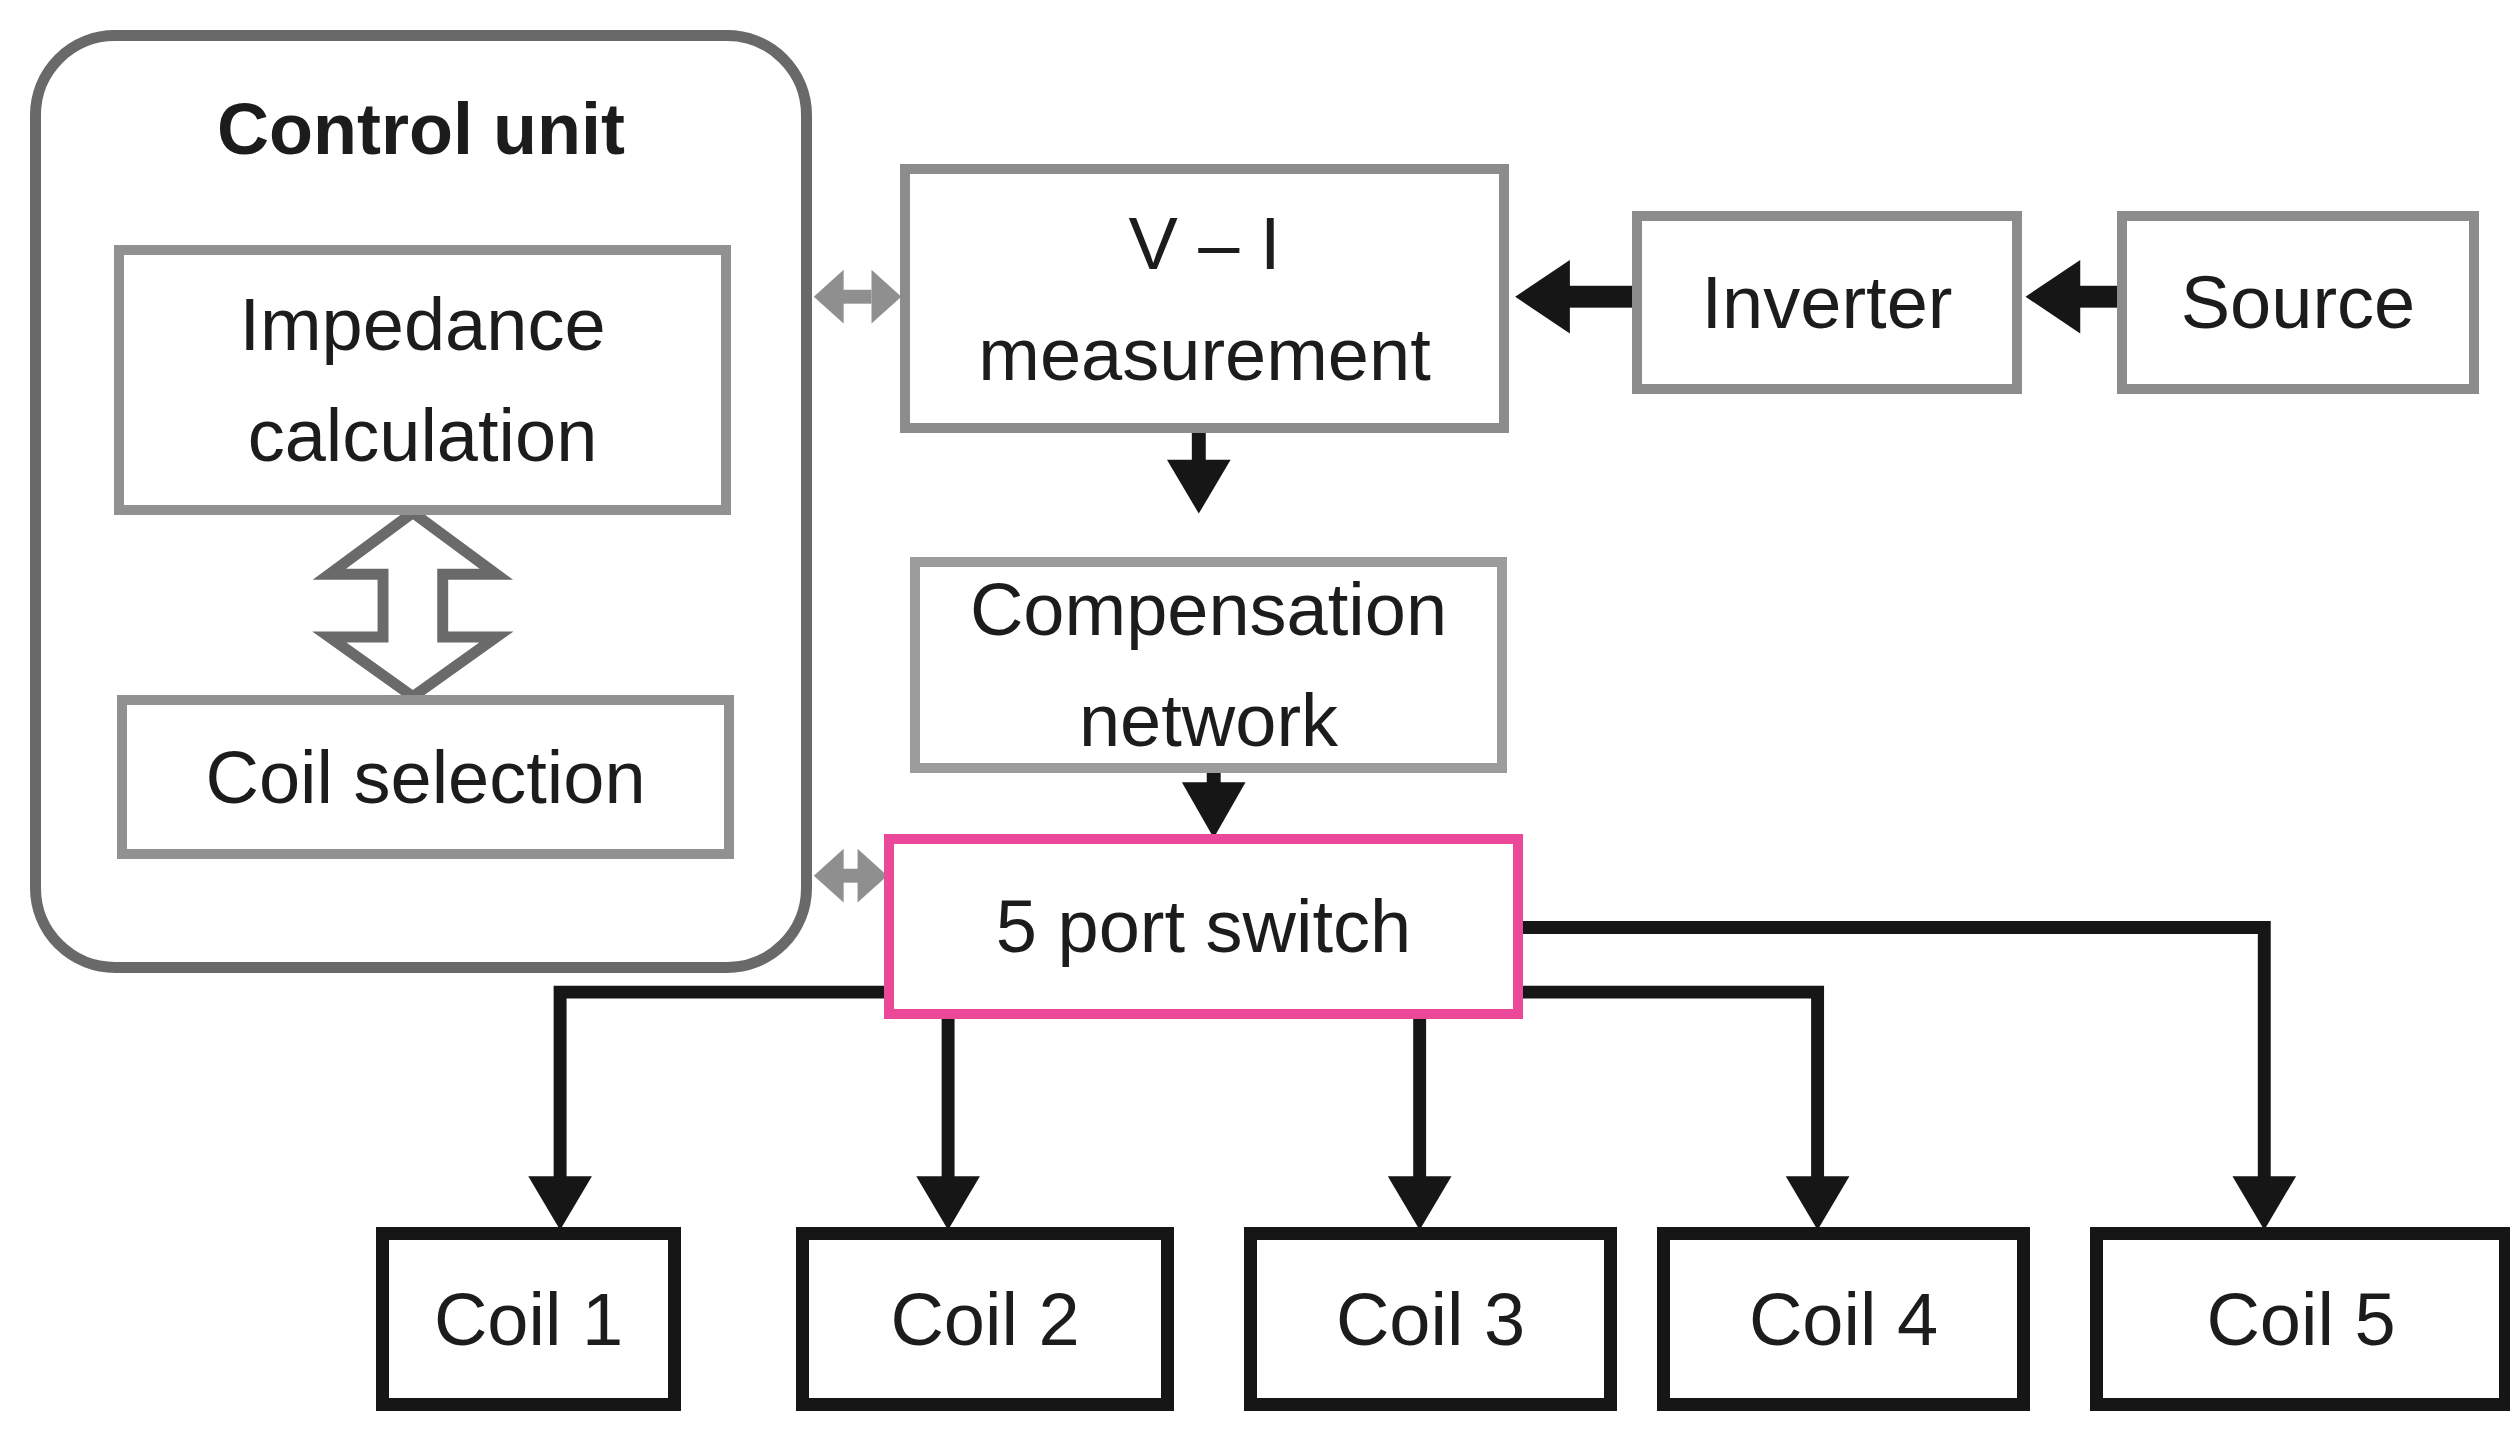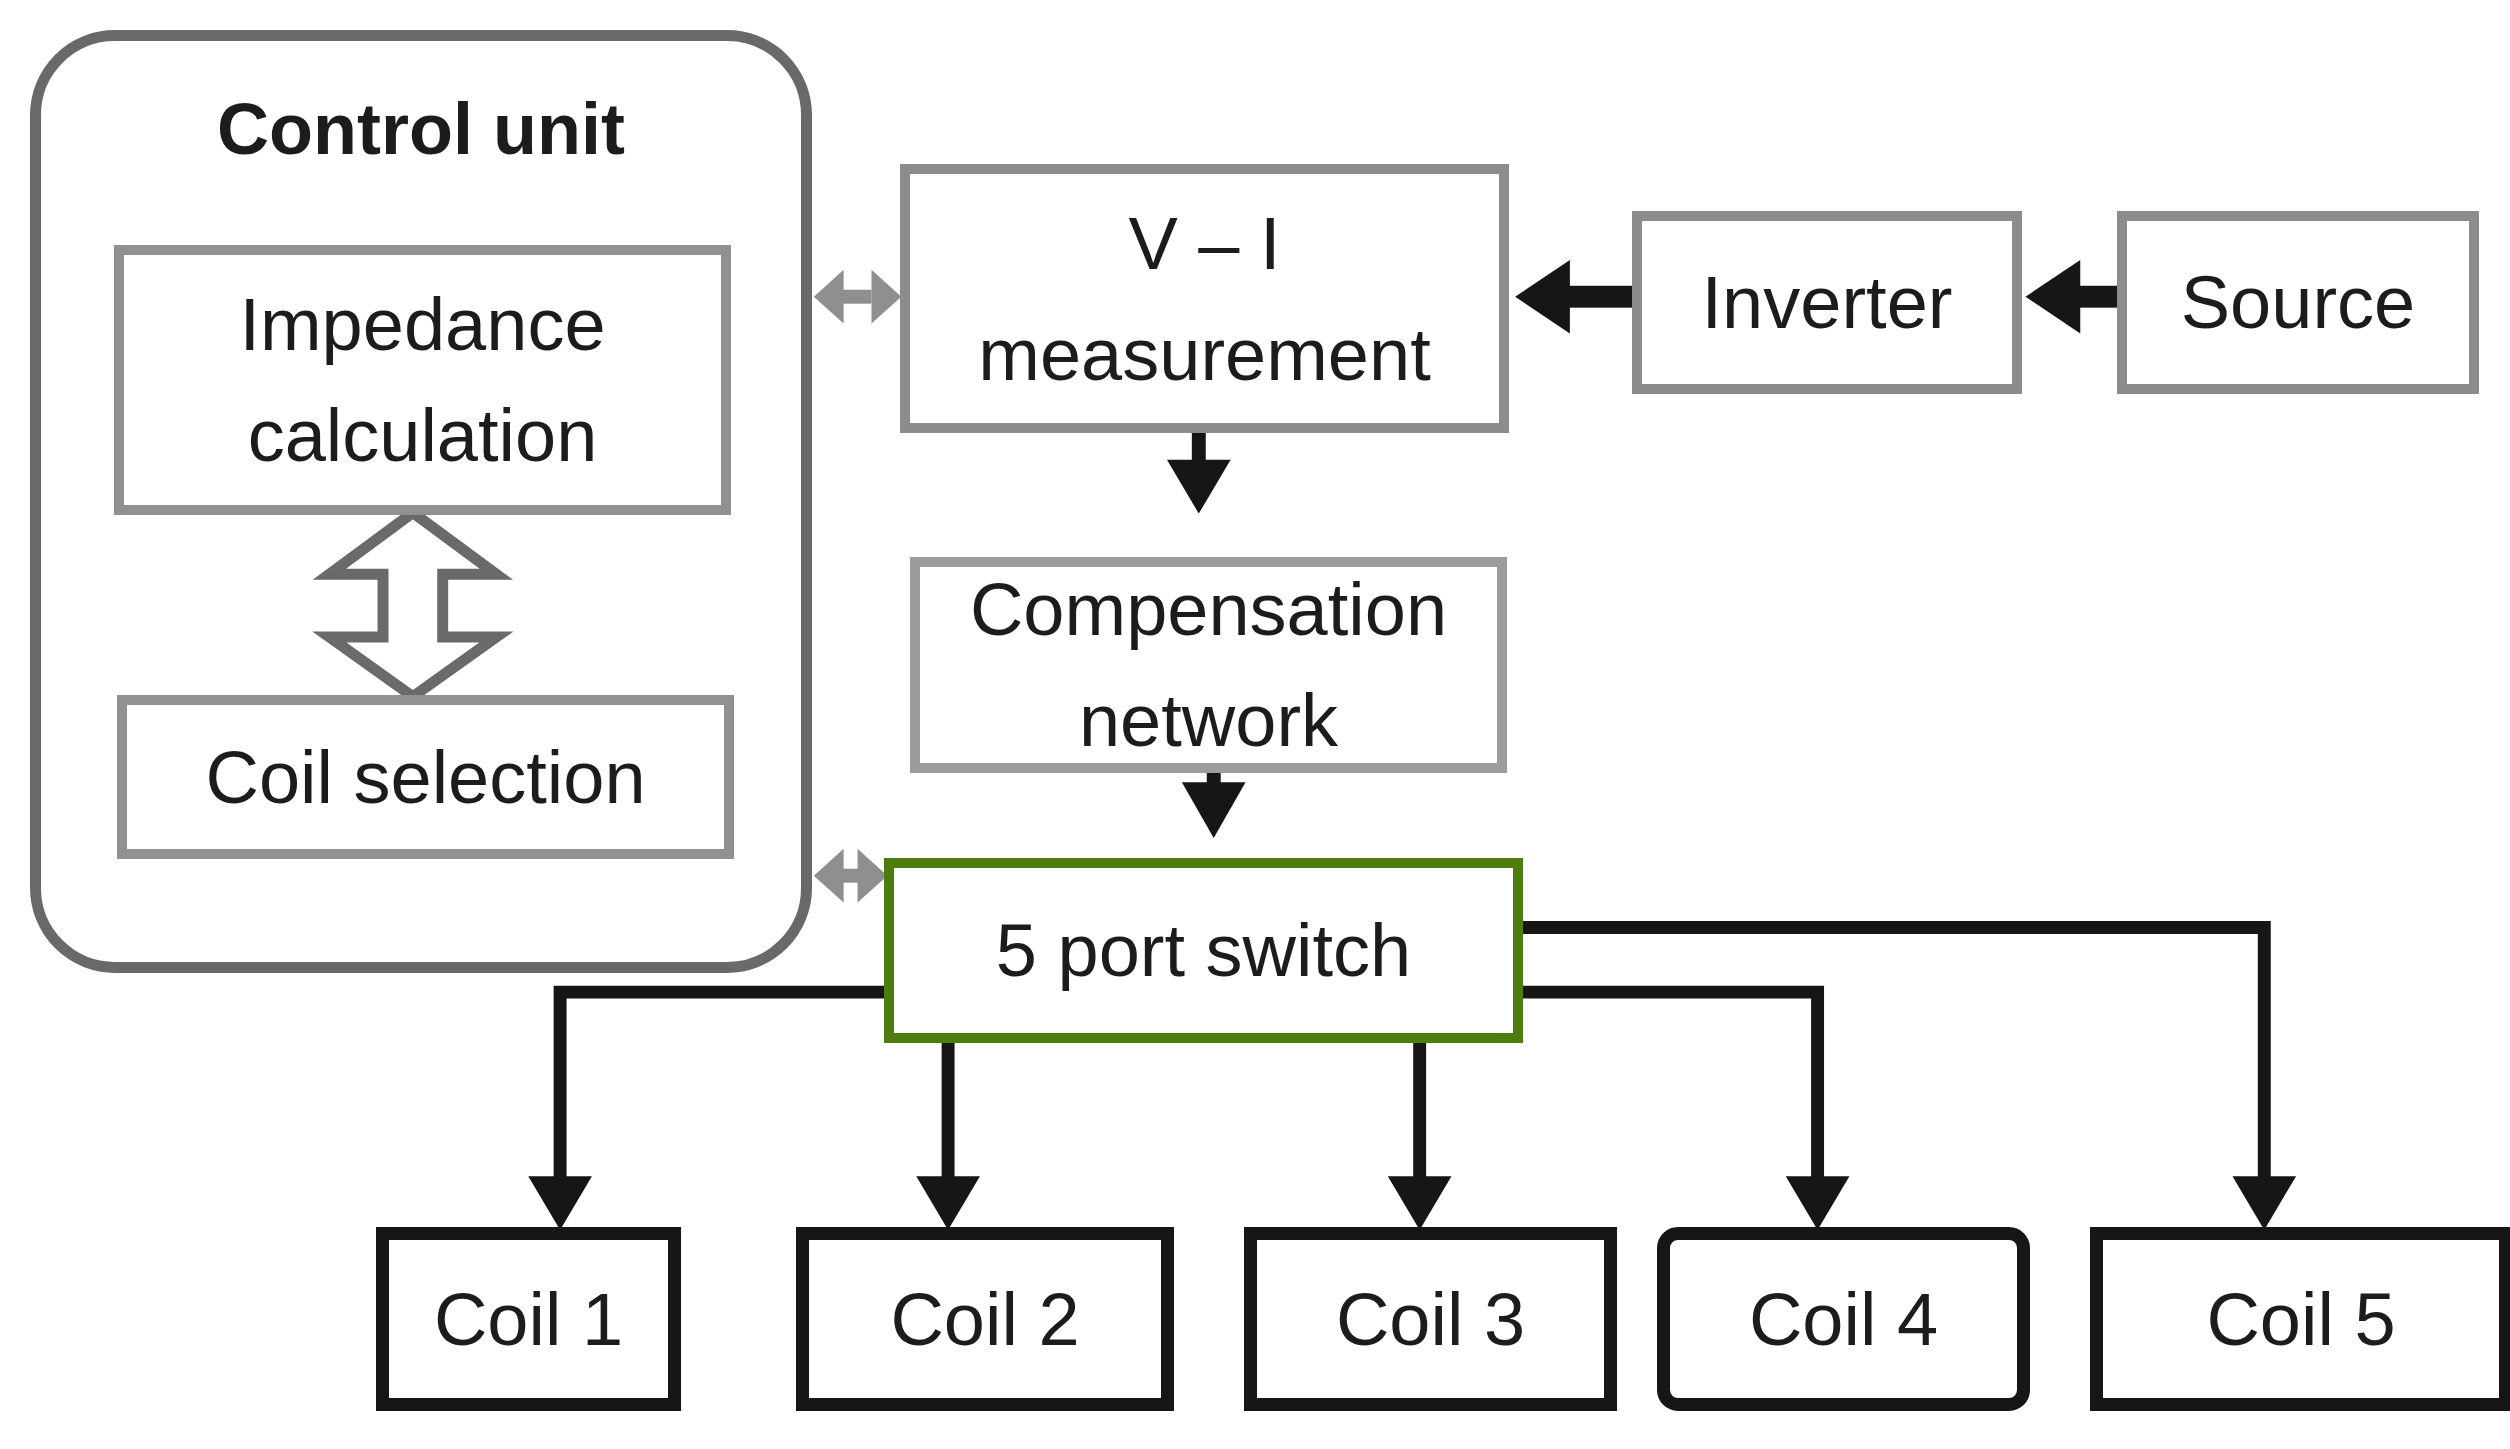--- a/index.html
+++ b/index.html
@@ -31,26 +31,26 @@
   .cu-title{
     position:absolute;left:30px;top:88px;width:782px;text-align:center;
     font-size:72px;font-weight:bold;z-index:3;
   }
   .impedance{left:114px;top:245px;width:617px;height:270px;border:10px solid var(--box-border);z-index:3;}
   .coilsel{left:117px;top:695px;width:617px;height:164px;border:10px solid var(--box-border);z-index:3;}
   .vi{left:900px;top:164px;width:609px;height:269px;border:10px solid #8c8c8c;}
   .inverter{left:1632px;top:211px;width:390px;height:183px;border:10px solid #8c8c8c;}
   .source{left:2117px;top:211px;width:362px;height:183px;border:10px solid #8c8c8c;}
   .comp{left:910px;top:509px;width:597px;height:216px;border:10px solid #9c9c9c;margin-top:48px;}
-  .switch{left:884px;top:834px;width:639px;height:185px;border:10px solid #4d7c0f;margin-top:24px;}
+  .switch{left:884px;top:834px;width:639px;height:185px;border:10px solid #ec4899;}
   .coil{top:1227px;height:184px;border:13px solid var(--line-black);}
   .coil1{left:376px;width:305px;}
   .coil2{left:796px;width:378px;}
   .coil3{left:1244px;width:373px;}
-  .coil4{left:1657px;width:373px;border-radius:21px;}
+  .coil4{left:1657px;width:373px;}
   .coil5{left:2090px;width:422px;}
   
   .ln{stroke:var(--line-black);stroke-width:13;fill:none;}
   .blk{fill:var(--line-black);}
   .gry{fill:var(--gray-arrow);}
   .hollow{fill:#ffffff;stroke:#6a6a6a;stroke-width:11;stroke-linejoin:miter;}
 </style>
 </head>
 <body>
 

